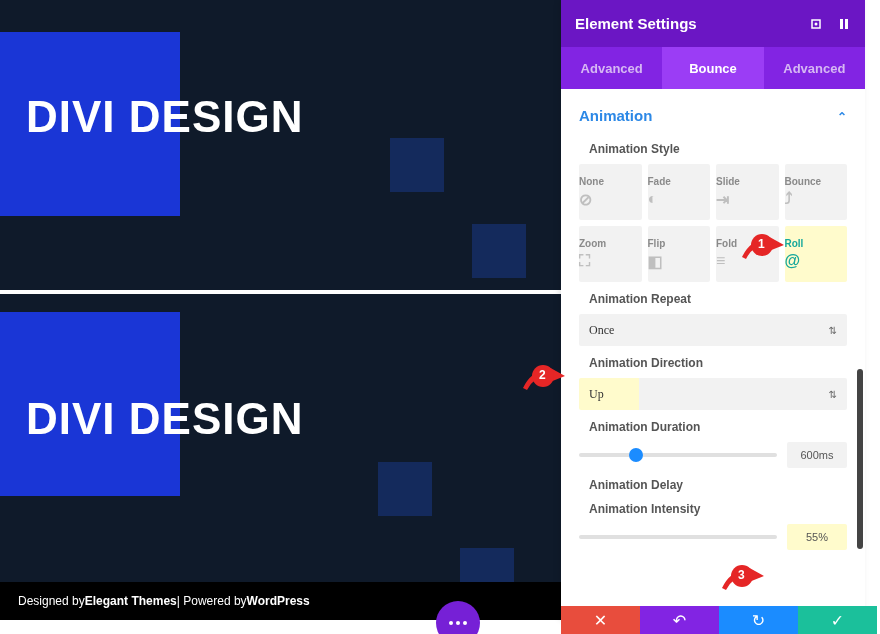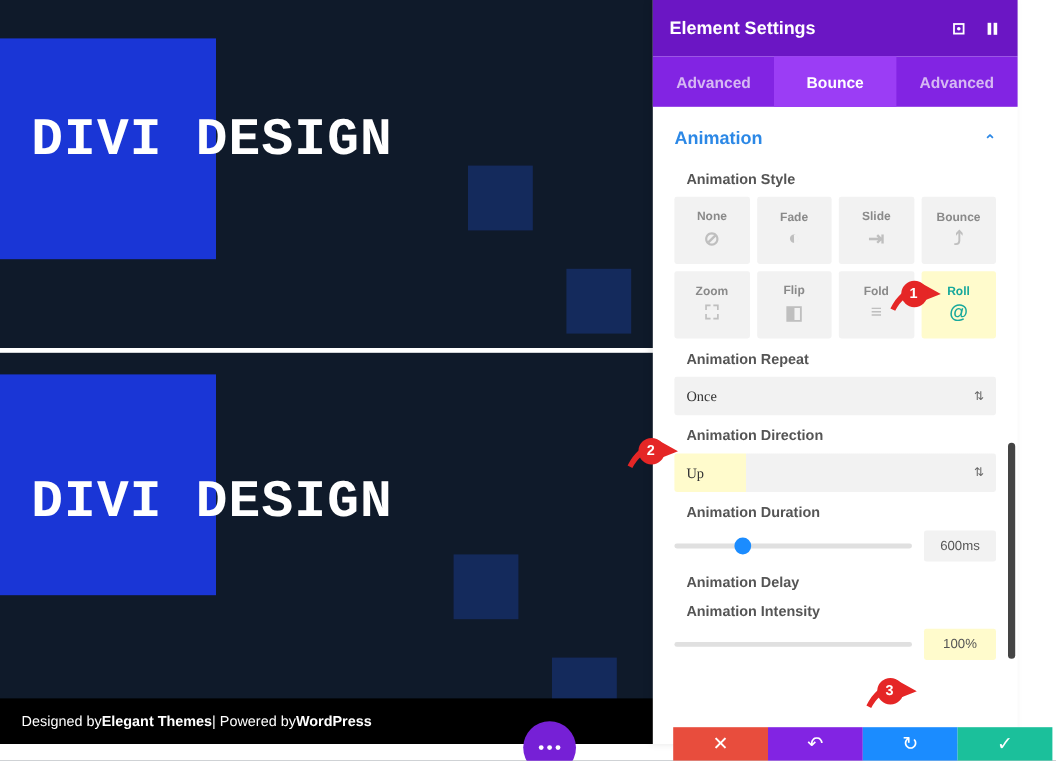--- a/index.html
+++ b/index.html
@@ -1,50 +1,50 @@
 <!DOCTYPE html>
 <html><head>
 <meta charset="utf-8">
 <style>
 * { margin: 0; padding: 0; box-sizing: border-box; }
 body { font-family: -apple-system, BlinkMacSystemFont, "Segoe UI", sans-serif; width: 880px; height: 634px; overflow: hidden; background: #fff; position: relative; }
 
 
-.canvas { position: absolute; left: 0; top: 0; width: 561px; height: 588px; background: #0f1a2a; font-family: Liberation Mono, monospace; }
+.canvas { position: absolute; left: 0; top: 0; width: 561px; height: 588px; background: #0f1a2a; }
 .block { position: relative; width: 100%; height: 290px; }
 .block-blue { position: absolute; left: 0; top: 32px; width: 180px; height: 184px; background: #1a36d6; }
 .block-title { position: absolute; left: 26px; top: 92px; color: #fff; font-weight: 800; font-size: 44px; letter-spacing: 1px; }
 .block-sq { position: absolute; width: 54px; height: 54px; background: #142a5c; }
 .block-sep { position: absolute; left: 0; top: 290px; width: 100%; height: 4px; background: #fff; }
 
 .footer { position: absolute; left: 0; top: 582px; width: 561px; height: 38px; background: #000; color: #fff; font-size: 12px; display: flex; align-items: center; padding-left: 18px; }
 .footer-bold { font-weight: 700; }
 
 .fab { position: absolute; left: 436px; top: 601px; width: 44px; height: 44px; background: #7620d6; border-radius: 50%; display: flex; align-items: center; justify-content: center; color: #fff; font-weight: bold; }
 .fab-dots { display: flex; gap: 3px; }
 .fab-dots span { width: 4px; height: 4px; background: #fff; border-radius: 50%; }
 
 
-.panel { position: absolute; left: 544px; top: 0; width: 304px; height: 620px; background: #fff; box-shadow: -2px 0 6px rgba(0,0,0,.1); display: flex; flex-direction: column; }
+.panel { position: absolute; left: 561px; top: 0; width: 304px; height: 620px; background: #fff; box-shadow: -2px 0 6px rgba(0,0,0,.1); display: flex; flex-direction: column; }
 .panel-head { background: #6b16c4; color: #fff; height: 47px; display: flex; align-items: center; padding: 0 14px; font-weight: 700; font-size: 15px; }
 .panel-head-icons { margin-left: auto; display: flex; gap: 14px; }
 .hicon { width: 14px; height: 14px; display: inline-flex; align-items: center; justify-content: center; }
 
 .tabs { background: #8224e3; display: flex; height: 42px; }
 .tab { flex: 1; color: #d6b8f3; font-size: 13px; font-weight: 700; display: flex; align-items: center; justify-content: center; cursor: pointer; }
 .tab.active { background: #9b3df5; color: #fff; }
 
 .panel-body { padding: 14px 18px 0 18px; overflow: hidden; flex: 1; position: relative; }
 .section-head { display: flex; align-items: flex-end; color: #2c88e6; font-weight: 600; font-size: 15px; padding: 4px 0 8px 0; }
 .section-head .chev { margin-left: auto; color: #2c88e6; font-size: 12px; }
 
 .lbl { font-size: 12px; color: #555; font-weight: 600; margin: 10px 0 8px 10px; }
 
 .style-grid { display: grid; grid-template-columns: repeat(4, 1fr); gap: 6px; }
-.style-item { background: #f2f2f2; height: 56px; border-radius: 2px; display: flex; flex-direction: column; align-items: center; justify-content: center; color: #8a8a8a; font-size: 10px; font-weight: 700; cursor: pointer; }
+.style-item { background: #f2f2f2; height: 56px; border-radius: 2px; display: flex; flex-direction: column; align-items: flex-start; justify-content: center; color: #8a8a8a; font-size: 10px; font-weight: 700; cursor: pointer; }
 .style-item.sel { background: #fffbcc; color: #17a89c; }
 .style-icon { font-size: 16px; margin-top: 3px; color: #bfbfbf; }
 .style-item.sel .style-icon { color: #17a89c; }
 
 .select { background: #f2f2f2; border-radius: 2px; height: 32px; display: flex; align-items: center; padding: 0 10px; font-size: 12px; color: #333; cursor: pointer; font-family: Liberation Serif, serif; }
 .select.hl { background: linear-gradient(90deg, #fffbcc 60px, #f2f2f2 60px); gap: 36px; }
 .select-arr { margin-left: auto; color: #666; font-size: 10px; }
 
 .slider-row { display: flex; align-items: center; gap: 10px; }
 .slider { flex: 1; height: 4px; background: #e0e0e0; border-radius: 2px; position: relative; }
@@ -188,21 +188,21 @@
           <div class="thumb" style="left:25%;"></div>
         </div>
       <div class="slider-val">600ms</div>
     </div>
 
     <div class="lbl">Animation Delay</div>
 
     <div class="lbl">Animation Intensity</div>
     <div class="slider-row">
       <div class="slider"></div>
-      <div class="slider-val hl">100%</div>
+      <div class="slider-val hl">55%</div>
     </div>
 
     <div class="scrollbar"></div>
   </div>
 </div>
 
 <div class="act-bar">
   <div class="act red">
       <span>✕</span>
     </div>

